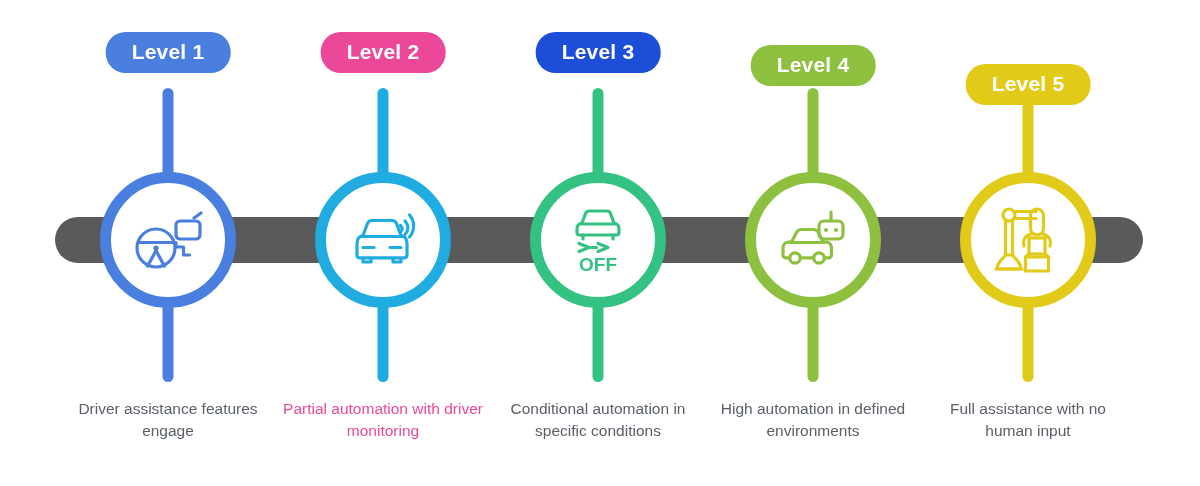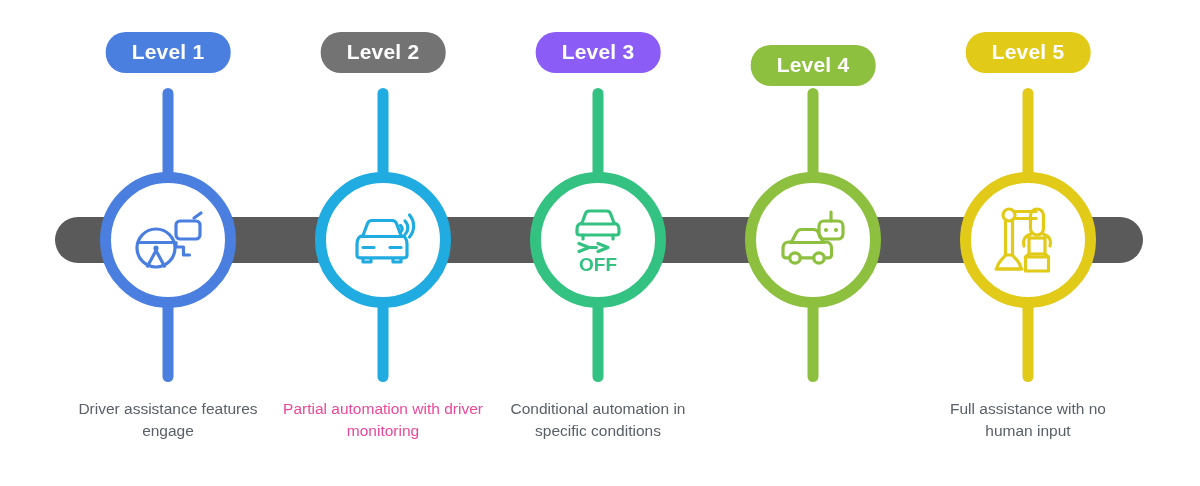--- a/index.html
+++ b/index.html
@@ -135,21 +135,21 @@
 
           <path d="M45 33.5 V38 H52.5 V46 H58.5" stroke="currentColor" stroke-width="3.2" stroke-linecap="round" stroke-linejoin="round"></path>
         </svg>
       </span>
     </div>
     <div class="stem stem-bottom" style="background: rgb(74, 127, 224);"></div>
     <div class="caption" style="color: rgb(90, 96, 104);">Driver assistance features engage</div>
   </div>
 
   <div class="level" style="left:278px">
-    <div class="badge" style="background: #737373;">Level 2</div>
+    <div class="badge" style="background: #ec4899;">Level 2</div>
     <div class="stem stem-top" style="background: rgb(32, 172, 224);"></div>
     <div class="node" style="border-color: rgb(32, 172, 224); color: rgb(32, 172, 224);">
       <span>
         <svg width="72" height="64" viewBox="0 0 72 64" fill="none">
 
           <path d="M10 36 C10 30 13 28 16 27.5 L20.5 15.5 C21.3 13.3 23 12.5 25 12.5 H45 C47 12.5 48.7 13.3 49.5 15.5 L54 27.5 C57 28 60 30 60 36 V47 C60 48.6 58.8 49.8 57.2 49.8 H12.8 C11.2 49.8 10 48.6 10 47 Z" stroke="currentColor" stroke-width="3.2" stroke-linejoin="round"></path>
           <path d="M14.5 28.5 H55.5" stroke="currentColor" stroke-width="3.2" stroke-linecap="round"></path>
 
           <path d="M16 39.5 H27" stroke="currentColor" stroke-width="3.2" stroke-linecap="round"></path>
           <path d="M43 39.5 H54" stroke="currentColor" stroke-width="3.2" stroke-linecap="round"></path>
@@ -161,21 +161,21 @@
           <path d="M58 26.5 C61.8 22.5 61.8 17 58 13" stroke="currentColor" stroke-width="3.2" stroke-linecap="round"></path>
           <path d="M62.5 29 C68 22.5 68 13.5 62.5 7" stroke="currentColor" stroke-width="3.2" stroke-linecap="round"></path>
         </svg>
       </span>
     </div>
     <div class="stem stem-bottom" style="background: rgb(32, 172, 224);"></div>
     <div class="caption" style="color: #ec4899;">Partial automation with driver monitoring</div>
   </div>
 
   <div class="level" style="left:493px">
-    <div class="badge" style="background: #8b5cf6;">Level 3</div>
+    <div class="badge" style="background: #1d4ed8;">Level 3</div>
     <div class="stem stem-top" style="background: rgb(51, 194, 129);"></div>
     <div class="node" style="border-color: rgb(51, 194, 129); color: rgb(51, 194, 129); text-align: center;">
       <span>
         <svg width="66" height="70" viewBox="0 0 66 70" fill="none">
 
           <path d="M12 24 C12 20 14.5 18.5 17 18 L20.5 8.5 C21.2 6.8 22.6 6 24.2 6 H41.8 C43.4 6 44.8 6.8 45.5 8.5 L49 18 C51.5 18.5 54 20 54 24 V27.5 C54 28.9 52.9 30 51.5 30 H14.5 C13.1 30 12 28.9 12 27.5 Z" stroke="currentColor" stroke-width="3.2" stroke-linejoin="round"></path>
           <path d="M16.5 19 H49.5" stroke="currentColor" stroke-width="3.2" stroke-linecap="round"></path>
           <path d="M18 30 V34" stroke="currentColor" stroke-width="3.2" stroke-linecap="round"></path>
           <path d="M48 30 V34" stroke="currentColor" stroke-width="3.2" stroke-linecap="round"></path>
 
@@ -205,24 +205,25 @@
 
           <path d="M6 48 V41 C6 37.5 8.5 35 12 35 H14.5 L19.5 25.5 C20.5 23.6 22.2 22.5 24.4 22.5 H36.5 C38.7 22.5 40.4 23.6 41.4 25.5 L46 35 H48.5 C52 35 54.5 37.5 54.5 41 V48 C54.5 49.6 53.2 50.8 51.7 50.8 H8.8 C7.3 50.8 6 49.6 6 48 Z" stroke="currentColor" stroke-width="3.2" stroke-linejoin="round"></path>
           <path d="M13 35.5 H47" stroke="currentColor" stroke-width="3.2" stroke-linecap="round"></path>
 
           <circle cx="18" cy="51" r="5.2" stroke="currentColor" stroke-width="3.2" fill="#ffffff"></circle>
           <circle cx="42" cy="51" r="5.2" stroke="currentColor" stroke-width="3.2" fill="#ffffff"></circle>
         </svg>
       </span>
     </div>
     <div class="stem stem-bottom" style="background: rgb(142, 192, 63);"></div>
+    <div class="caption" style="color: rgb(90, 96, 104);">High automation in defined environments</div>
   </div>
 
   <div class="level" style="left:923px">
-    <div class="badge" style="background: rgb(226, 202, 24);">Level 5</div>
+    <div class="badge" style="background: rgb(226, 202, 24); margin-top: 32px;">Level 5</div>
     <div class="stem stem-top" style="background: rgb(226, 202, 24);"></div>
     <div class="node" style="border-color: rgb(226, 202, 24); color: rgb(226, 202, 24);">
       <span>
         <svg width="68" height="70" viewBox="0 0 68 70" fill="none">
 
           <path d="M11.5 14 V50" stroke="currentColor" stroke-width="3.2" stroke-linecap="round"></path>
           <path d="M18.5 14 V50" stroke="currentColor" stroke-width="3.2" stroke-linecap="round"></path>
 
           <path d="M3 64 C3 57 9 54 11.5 50 H18.5 C21 54 27 57 27 64 Z" stroke="currentColor" stroke-width="3.2" stroke-linejoin="round"></path>
           <path d="M2 64 H28" stroke="currentColor" stroke-width="3.2" stroke-linecap="round"></path>

